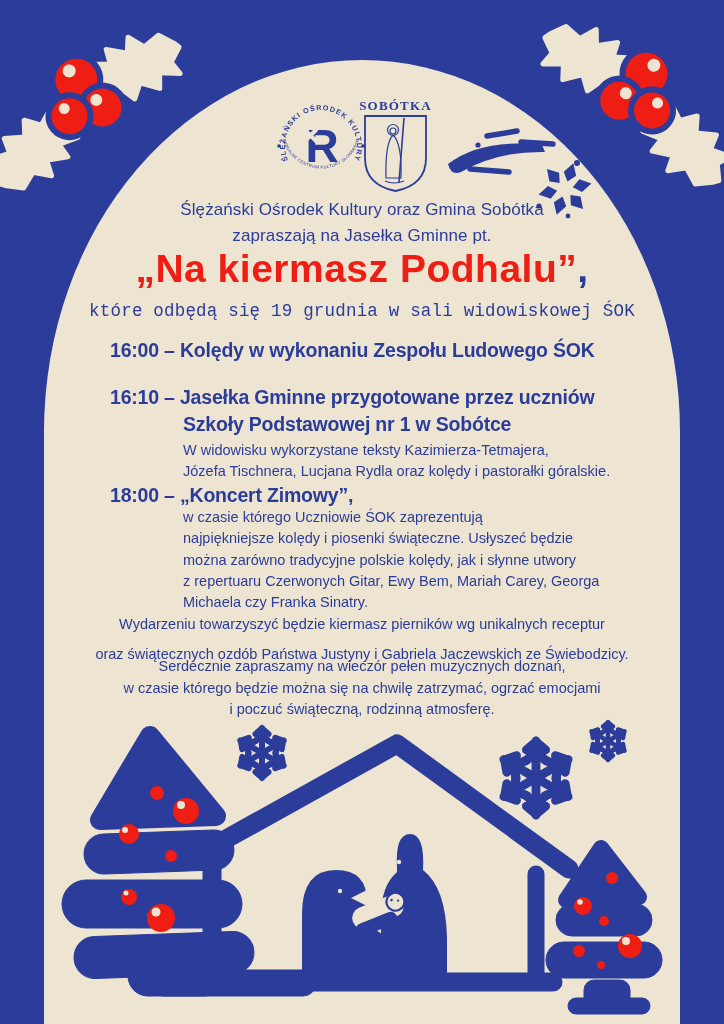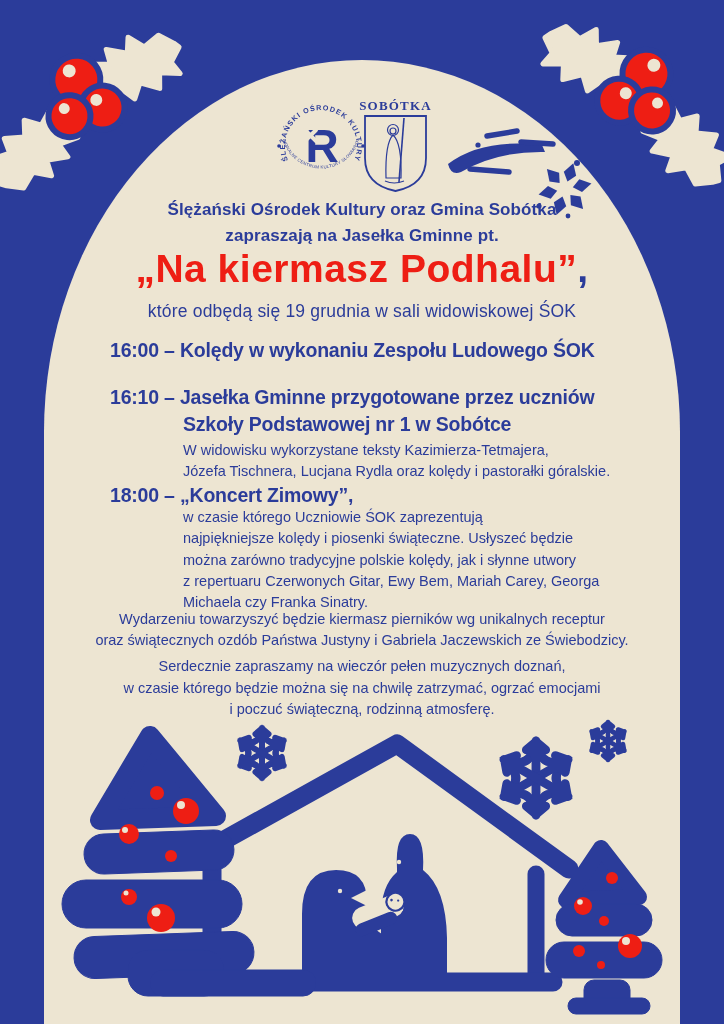--- a/index.html
+++ b/index.html
@@ -3,35 +3,35 @@
 <meta charset="utf-8">
 <style>
   html,body{margin:0;padding:0;}
   .poster{position:relative;width:724px;height:1024px;background:#2b3c9a;overflow:hidden;
           font-family:"Liberation Sans",sans-serif;}
   .arch{position:absolute;left:44px;right:44px;top:60px;bottom:0;background:#ede5d2;
         border-radius:318px 318px 0 0 / 372px 372px 0 0;}
   svg.decor{position:absolute;left:0;top:0;width:724px;height:1024px;display:block;}
   .txt{position:absolute;color:#2b3c9a;white-space:pre-line;}
   .center{left:44px;right:44px;text-align:center;}
-  .organizer{top:197px;font-size:17px;line-height:25.5px;font-weight:700;letter-spacing:.1px;}
+  .organizer{top:197px;font-size:17px;line-height:25.5px;font-weight:400;letter-spacing:.1px;}
   .title-row{top:247px;font-size:39px;font-weight:bold;letter-spacing:.5px;}
   .title-red{color:#ee1e14;}
   .title-comma{color:#2b3c9a;}
-  .subtitle{top:301px;font-size:17.5px;letter-spacing:.2px;}
+  .subtitle{top:301px;font-size:17.5px;letter-spacing:.2px;font-family:Liberation Mono, monospace;}
   .sched{left:110px;width:548px;text-align:left;}
   .sh{font-size:19.5px;font-weight:bold;line-height:27px;letter-spacing:-.2px;
       padding-left:73px;text-indent:-73px;}
   .sd{font-size:14.5px;line-height:21.3px;margin-left:73px;}
   .s1{top:337px;}
   .s2h{top:384px;}
   .s2d{top:440px;}
   .s3h{top:482px;}
   .s3d{top:507px;}
-  .f1{top:609px;font-size:14.5px;line-height:21px;}
+  .f1{top:609px;font-size:14.5px;line-height:30px;}
   .f2{top:656px;font-size:14.5px;line-height:21.5px;}
 </style>
 </head>
 <body>
 
 <div class="poster">
 
   <div class="arch"></div>
 
   <svg class="decor" viewBox="0 0 724 1024">

